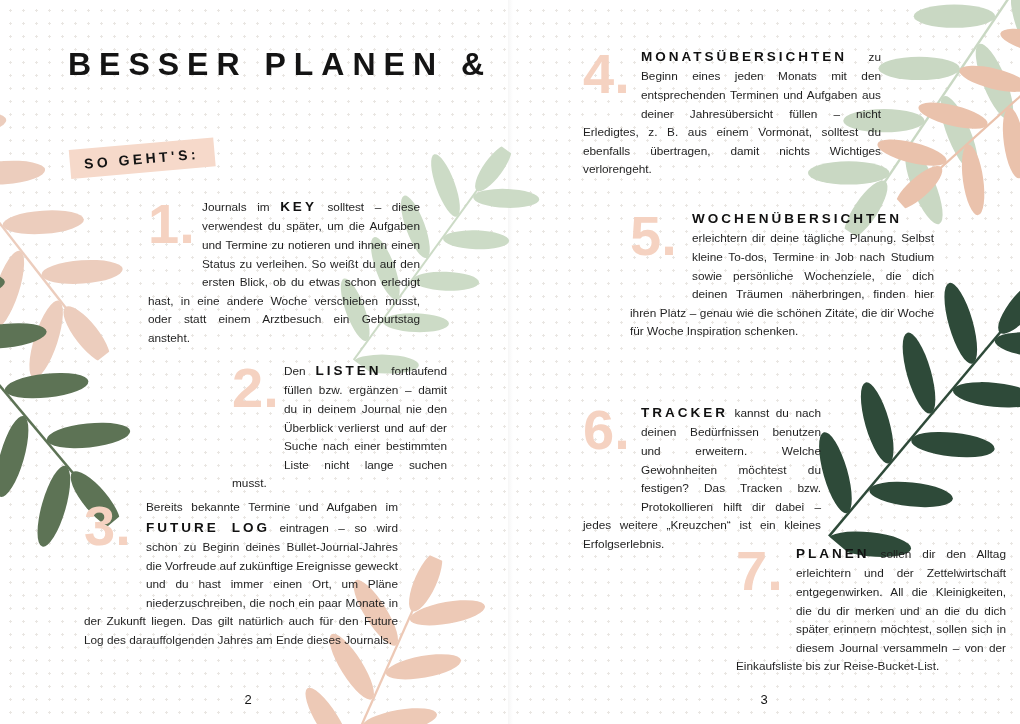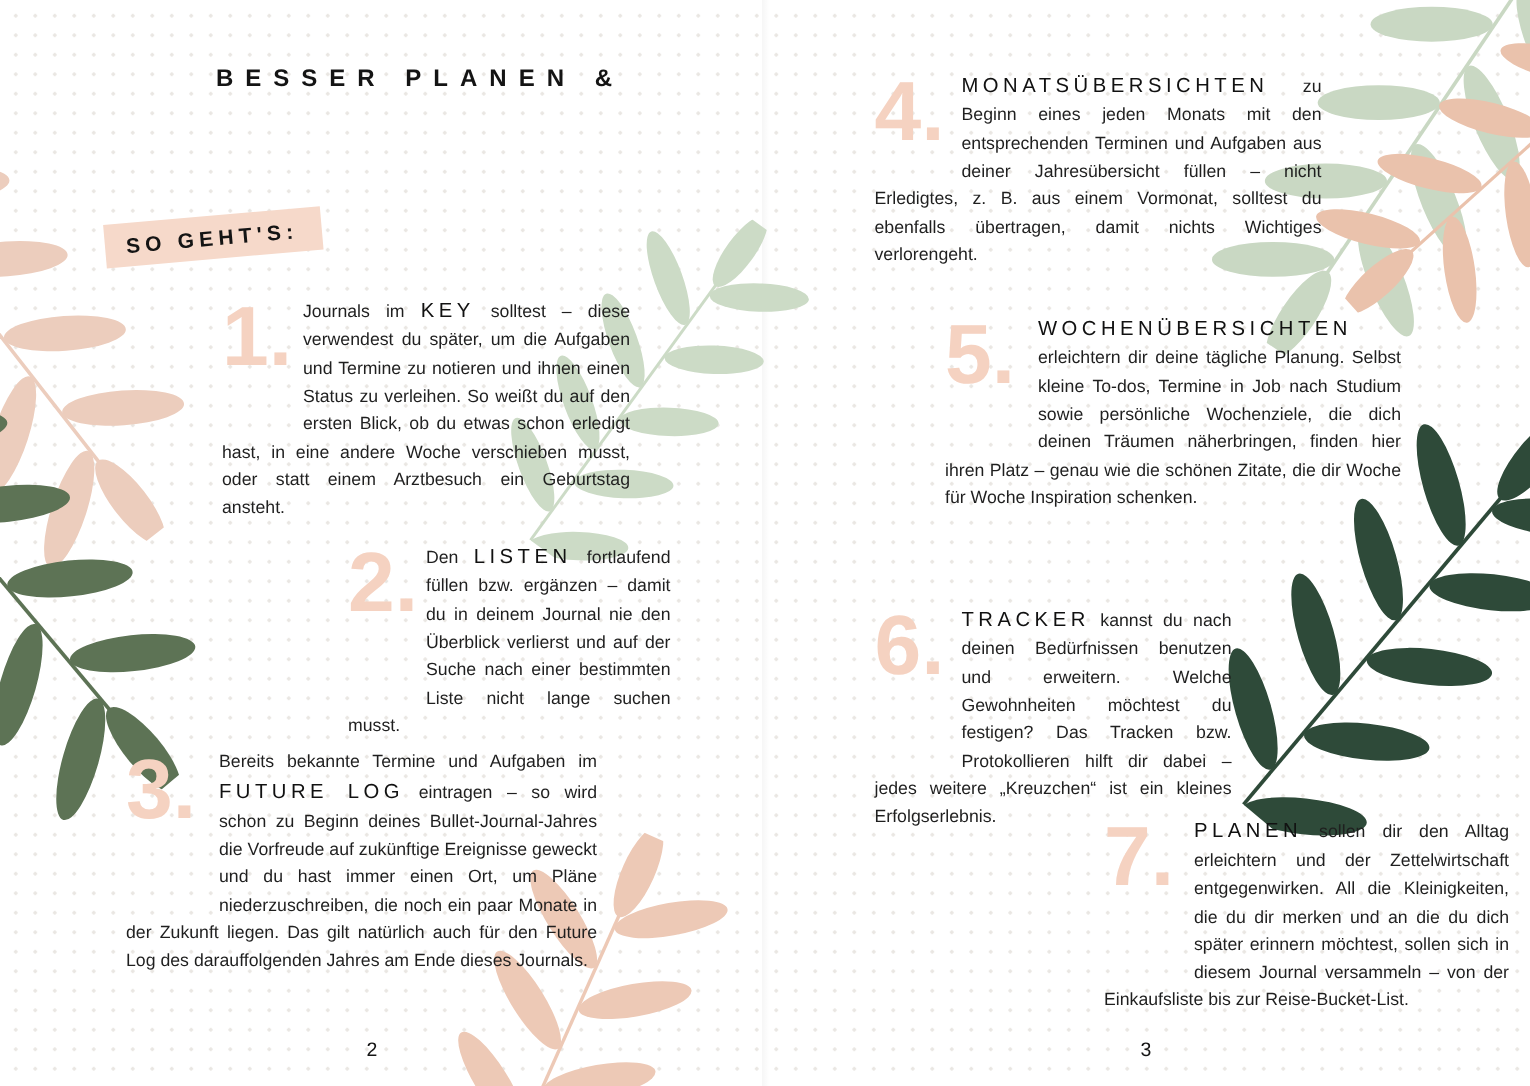--- a/index.html
+++ b/index.html
@@ -25,37 +25,37 @@
   .leaf-tr-pink   {left:920px; top:-30px;  width:170px; height:280px; transform:rotate(228deg); color:#eac2ac;}
   .leaf-left-pink {left:-95px; top:70px;   width:200px; height:320px; transform:rotate(142deg); color:#eccdbd;}
   .leaf-left-olive{left:-100px;top:230px;  width:215px; height:330px; transform:rotate(140deg); color:#5d7355;}
   .leaf-mid-sage  {left:340px; top:125px;  width:180px; height:260px; transform:rotate(36deg);  color:#ccdbc6;}
   .leaf-bottom-pink{left:280px;top:545px;  width:190px; height:300px; transform:rotate(24deg);  color:#edc9b6;}
   .leaf-right-dark{left:830px; top:245px;  width:210px; height:330px; transform:rotate(40deg);  color:#2e4a39;}
 
   
   .title{
     position:absolute;left:40px;top:42px;width:480px;z-index:2;
-    text-align:center;font-size:16px;font-weight:600;letter-spacing:8px;
+    text-align:center;font-size:32px;font-weight:600;letter-spacing:8px;
     line-height:1.42;color:#141414;white-space:nowrap;
   }
   .badge{
     position:absolute;left:70px;top:150px;z-index:2;
     display:inline-block;background:#f6d9ca;color:#141414;
     padding:7px 16px 6px 14px;
     font-size:14px;font-weight:700;letter-spacing:3.5px;
     transform:rotate(-5deg);transform-origin:left center;white-space:nowrap;
   }
   .step{position:absolute;z-index:1;}
   .step p{margin:0;text-align:justify;font-size:11.8px;line-height:1.58;color:#1f1f1f;}
   .num{
     float:left;font-weight:700;font-size:56px;line-height:0.92;
     color:#f5d2c1;padding:2px 8px 0 0;box-sizing:border-box;
   }
-  .kw{font-size:13.5px;font-weight:400;letter-spacing:3px;color:#111;}
+  .kw{font-size:13.5px;font-weight:700;letter-spacing:3px;color:#111;}
 
   .step-1{left:148px;top:196px;width:272px;}  .step-1 .num{width:54px;height:78px;}
   .step-2{left:232px;top:360px;width:215px;}  .step-2 .num{width:52px;height:102px;}
   .step-3{left:84px; top:498px;width:314px;}  .step-3 .num{width:62px;height:97px;}
   .step-4{left:583px;top:46px; width:298px;}  .step-4 .num{width:58px;height:60px;}
   .step-5{left:630px;top:208px;width:304px;}  .step-5 .num{width:62px;height:79px;}
   .step-6{left:583px;top:402px;width:238px;}  .step-6 .num{width:58px;height:97px;}
   .step-7{left:736px;top:543px;width:270px;}  .step-7 .num{width:60px;height:97px;}
 
   .pagenum{position:absolute;z-index:2;font-size:13px;color:#141414;width:20px;text-align:center;}

